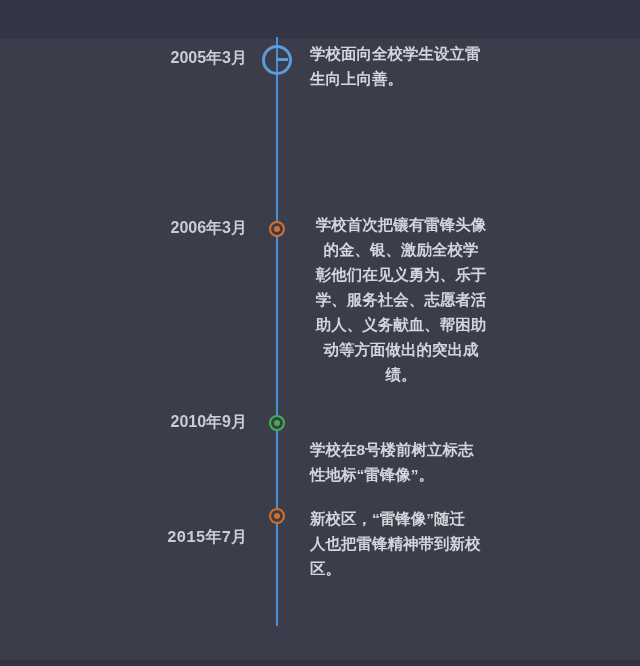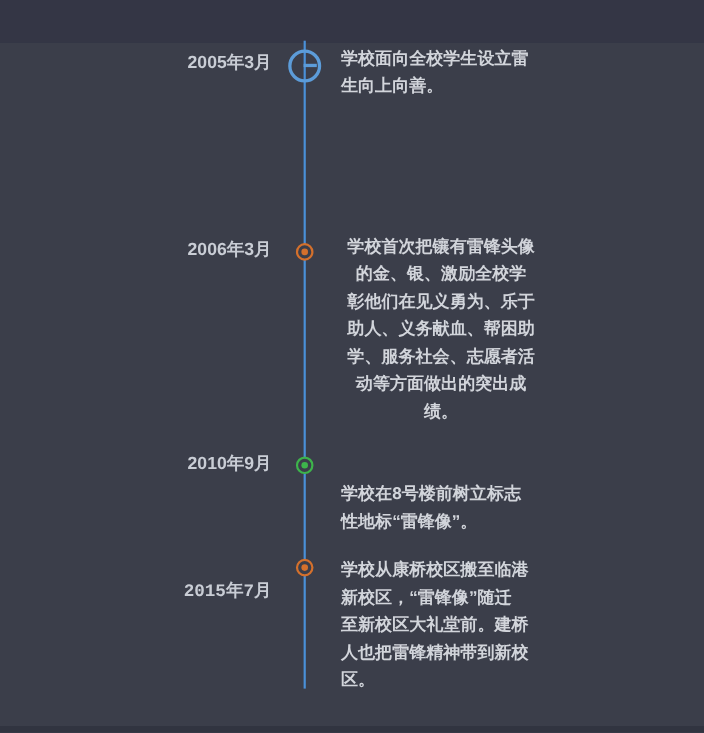--- a/index.html
+++ b/index.html
@@ -83,38 +83,36 @@
 </div>
 
 <div class="date d2">2006年3月</div>
 <div class="ring m2" style="--marker-color: #d4702c;">
   <span class="dot"></span>
 </div>
 <div class="desc t2">
   <div class="ln">学校首次把镶有雷锋头像</div>
   <div class="ln">的金、银、激励全校学</div>
   <div class="ln">彰他们在见义勇为、乐于</div>
+  <div class="ln">学、服务社会、志愿者活</div>
   <div class="ln">助人、义务献血、帮困助</div>
-  <div class="ln">学、服务社会、志愿者活</div>
   <div class="ln">动等方面做出的突出成</div>
   <div class="ln">绩。</div>
 </div>
 
 <div class="date d3">2010年9月</div>
 <div class="ring m3" style="--marker-color: #3db44b;">
   <span class="dot"></span>
 </div>
 <div class="desc t3">
   <div class="ln">学校在8号楼前树立标志</div>
   <div class="ln">性地标“雷锋像”。</div>
 </div>
 
 <div class="date d4">2015年7月</div>
 <div class="ring m4" style="--marker-color: #d4702c;">
   <span class="dot"></span>
 </div>
 <div class="desc t4">
-  <div class="ln">学校从康桥校区搬至临港</div>
   <div class="ln">新校区，“雷锋像”随迁</div>
-  <div class="ln">至新校区大礼堂前。建桥</div>
   <div class="ln">人也把雷锋精神带到新校</div>
   <div class="ln">区。</div>
 </div>
 
 </body></html>

